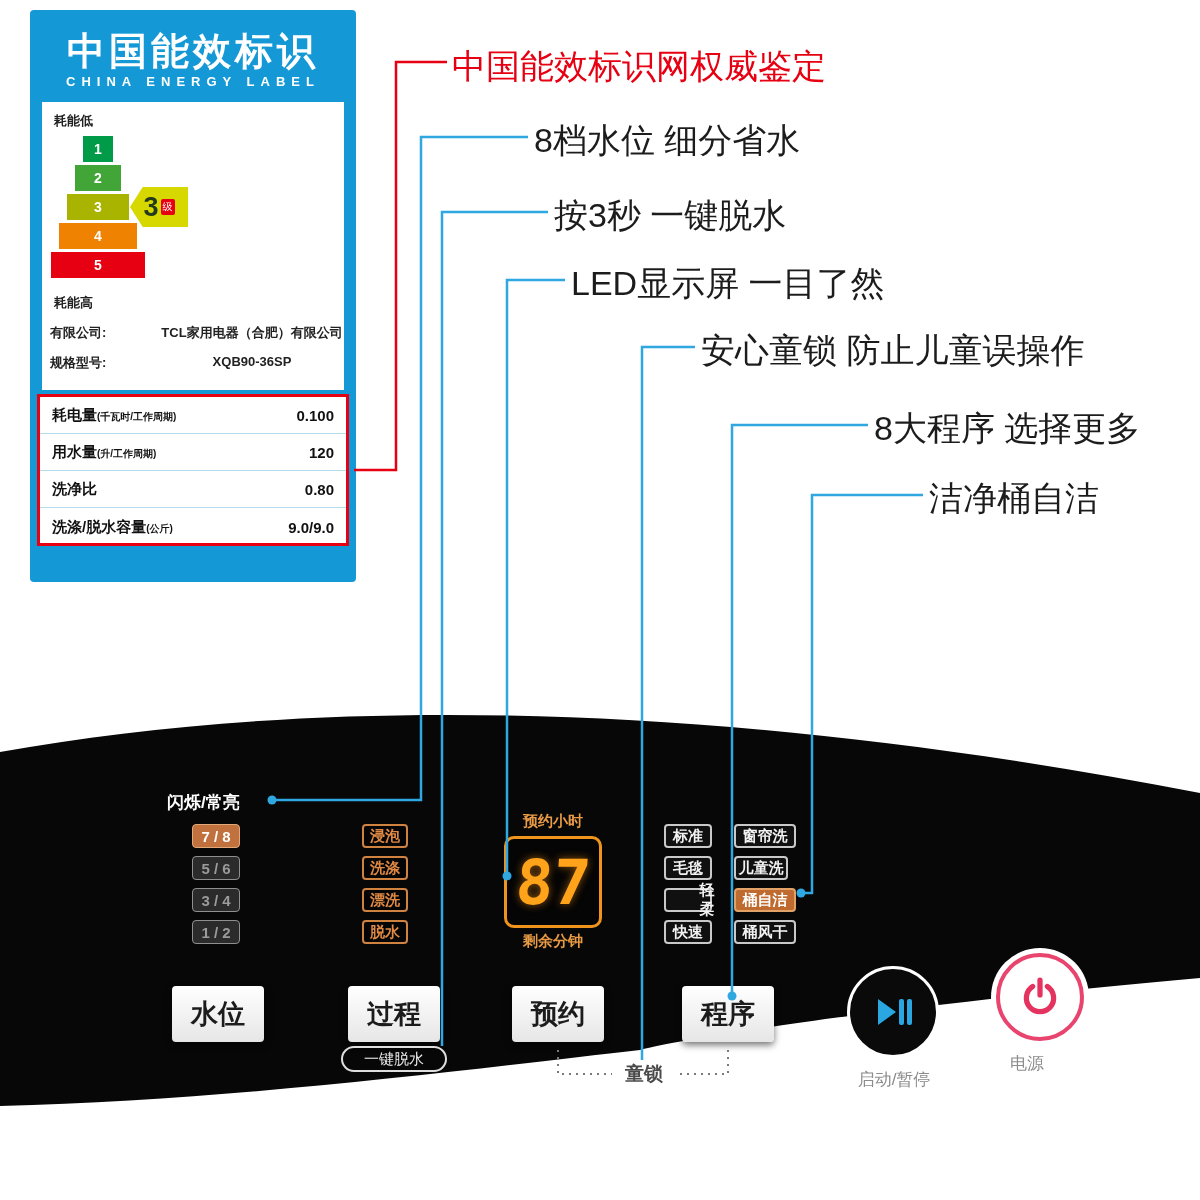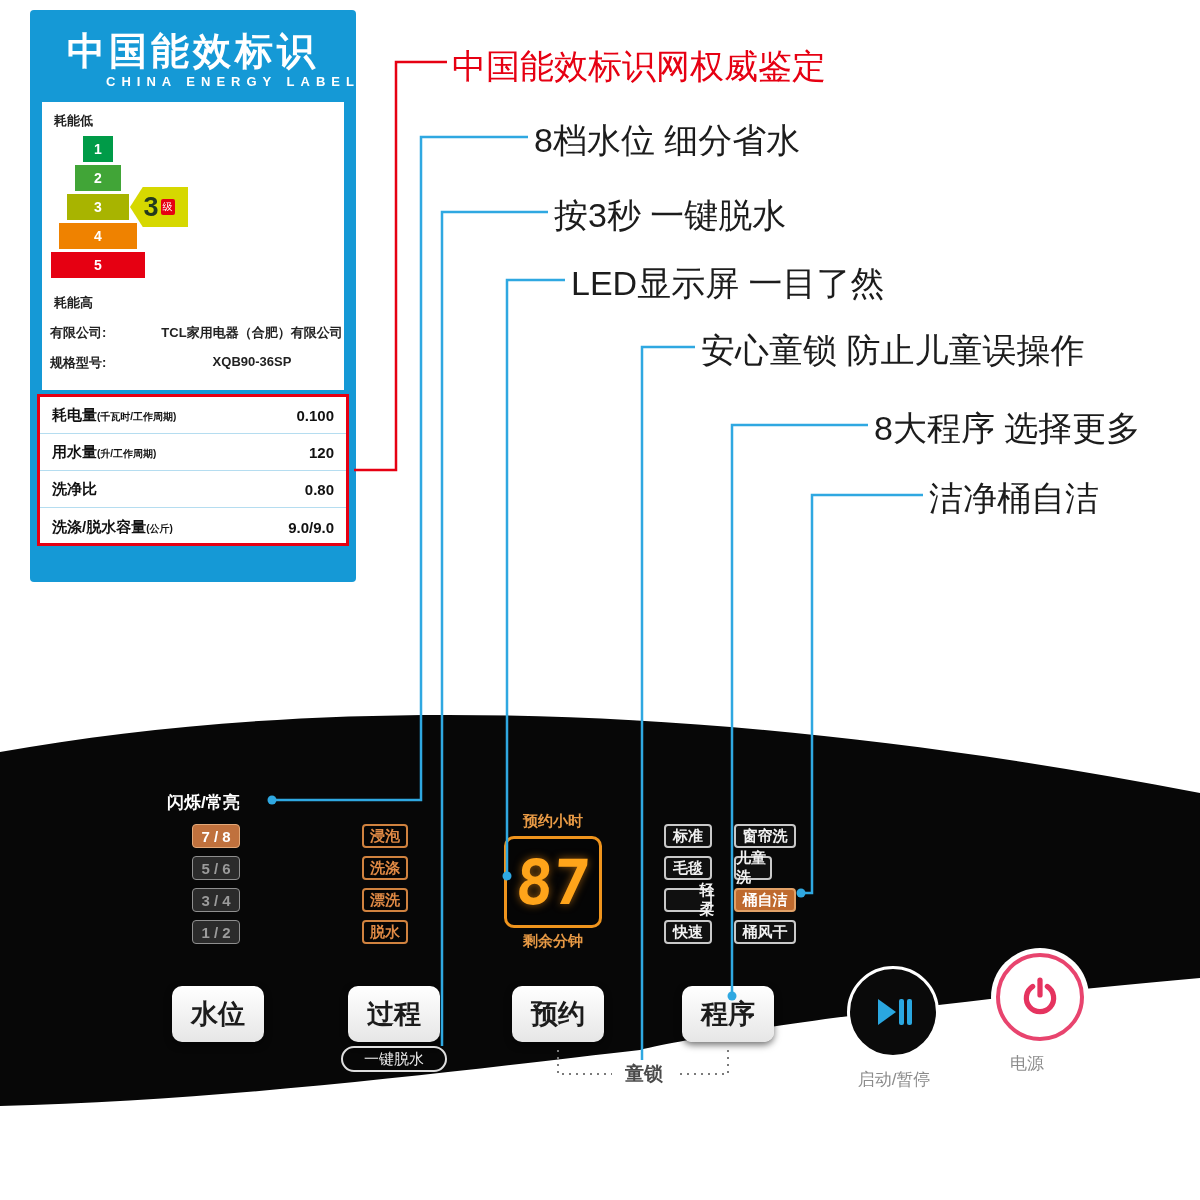--- a/index.html
+++ b/index.html
@@ -4,21 +4,21 @@
 <style>
   html,body{margin:0;padding:0;background:#fff;}
   .canvas{position:relative;width:1200px;height:1200px;background:#ffffff;overflow:hidden;
           font-family:"Liberation Sans","DejaVu Sans",sans-serif;}
 
   
   .elabel{position:absolute;left:30px;top:10px;width:326px;height:572px;background:#1599d6;border-radius:4px;}
   .elabel .title{position:absolute;left:0;top:16px;width:100%;text-align:center;color:#fff;
                  font-size:38px;font-weight:bold;letter-spacing:4px;}
   .elabel .subtitle{position:absolute;left:0;top:64px;width:100%;text-align:center;color:#fff;
-                    font-size:13px;font-weight:bold;letter-spacing:6px;padding-left:40px;}
+                    font-size:13px;font-weight:bold;letter-spacing:6px;}
   .ebox1{position:absolute;left:12px;top:92px;width:302px;height:288px;background:#fff;}
   .small-dark{font-size:13px;font-weight:bold;color:#222;}
   .pyr{position:absolute;left:8px;top:34px;width:96px;}
   .pyr .bar{height:26px;margin:0 auto 3px auto;display:flex;align-items:center;justify-content:center;
             color:#fff;font-size:14px;font-weight:bold;}
   .grade-badge{position:absolute;left:88px;top:85px;width:58px;height:40px;background:#d6d800;
                clip-path:polygon(0 50%,22% 0,100% 0,100% 100%,22% 100%);
                display:flex;align-items:center;justify-content:center;gap:2px;}
   .grade-badge .num{font-size:27px;font-weight:bold;color:#233a1d;}
   .grade-badge .unit{font-size:10px;color:#fff;background:#e60012;padding:1px 2px;border-radius:2px;}
@@ -52,21 +52,21 @@
   .prog{background:rgba(255,255,255,.04);border:2px solid #c9c9c9;color:#f2f2f2;}
   .prog-on{background:#bf6a2e;border:2px solid #e2a167;color:#fff;}
 
   .led-box{position:absolute;left:504px;top:836px;width:98px;height:92px;z-index:10;
            border:3px solid #ef941d;border-radius:10px;background:#050505;box-sizing:border-box;
            display:flex;align-items:center;justify-content:center;}
   .led-digits{font-family:"DejaVu Sans Mono",monospace;font-size:62px;font-weight:bold;color:#ffa41a;
               transform:skewX(-4deg);text-shadow:0 0 8px rgba(255,150,20,.55);}
   .led-cap{position:absolute;width:98px;text-align:center;color:#e89a45;font-size:15px;font-weight:bold;z-index:10;}
 
-  .panel-btn{position:absolute;z-index:10;width:92px;height:56px;border-radius:10px;
+  .panel-btn{position:absolute;z-index:10;width:92px;height:56px;border-radius:4px;
              background:linear-gradient(#ffffff,#e6e6e6);box-shadow:0 3px 7px rgba(0,0,0,.55);
              display:flex;align-items:center;justify-content:center;
              font-size:27px;font-weight:bold;color:#1c1c1c;cursor:pointer;}
   .onekey{position:absolute;left:341px;top:1046px;width:106px;height:26px;z-index:10;box-sizing:border-box;
           border:2px solid #dedede;border-radius:14px;color:#f0f0f0;font-size:15px;
           display:flex;align-items:center;justify-content:center;}
   .childlock{position:absolute;left:616px;top:1061px;width:56px;text-align:center;z-index:10;
              color:#4a4a4a;font-size:19px;font-weight:bold;}
   .start-btn{position:absolute;left:847px;top:966px;width:92px;height:92px;z-index:10;border-radius:50%;
              background:#0a0a0a;border:3px solid #fff;box-sizing:border-box;
@@ -166,21 +166,21 @@
     <span class="led-digits">87</span>
   </div>
   <div class="led-cap" style="left:504px;top:932px;">剩余分钟</div>
 
   <div class="badge prog" style="left:664px;top:824px;width:48px;">标准</div>
   <div class="badge prog" style="left:664px;top:856px;width:48px;">毛毯</div>
   <div class="badge prog" style="left:664px;top:888px;width:48px;padding-left:38px;">轻柔</div>
   <div class="badge prog" style="left:664px;top:920px;width:48px;">快速</div>
 
   <div class="badge prog" style="left:734px;top:824px;width:62px;">窗帘洗</div>
-  <div class="badge prog" style="left:734px;top:856px;width:38px;">儿童洗</div>
+  <div class="badge prog" style="left:734px;top:856px;width:54px;">儿童洗</div>
   <div class="badge prog-on" style="left:734px;top:888px;width:62px;">桶自洁</div>
   <div class="badge prog" style="left:734px;top:920px;width:62px;">桶风干</div>
 
   <div class="panel-btn" style="left:172px;top:986px;">水位</div>
   <div class="panel-btn" style="left:348px;top:986px;">过程</div>
   <div class="panel-btn" style="left:512px;top:986px;">预约</div>
   <div class="panel-btn" style="left:682px;top:986px;">程序</div>
 
   <div class="onekey">一键脱水</div>
   <div class="childlock">童锁</div>

